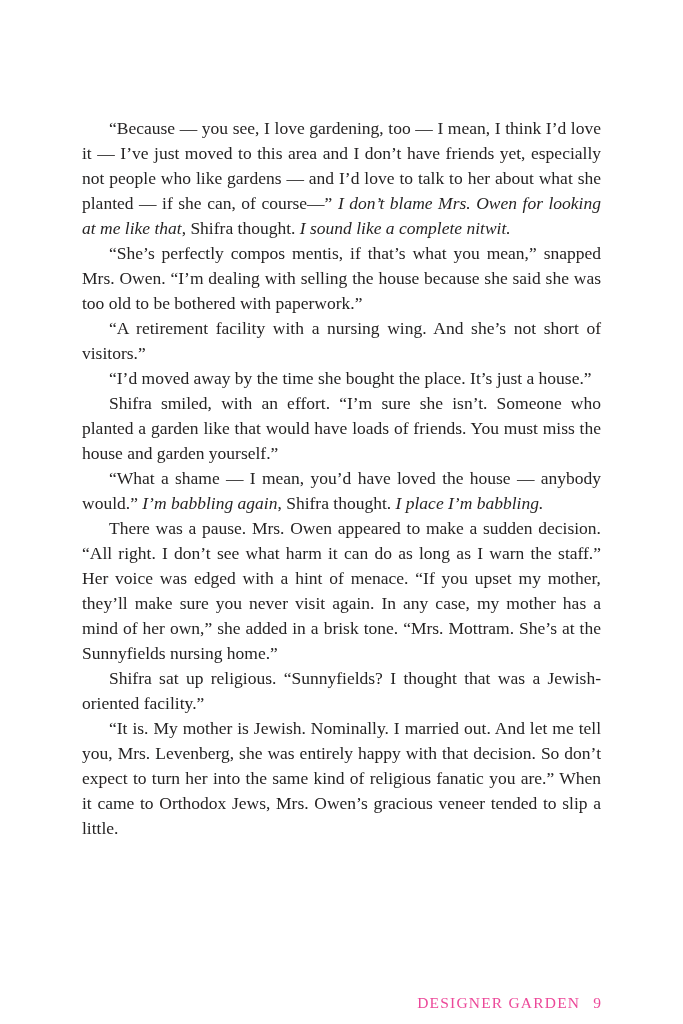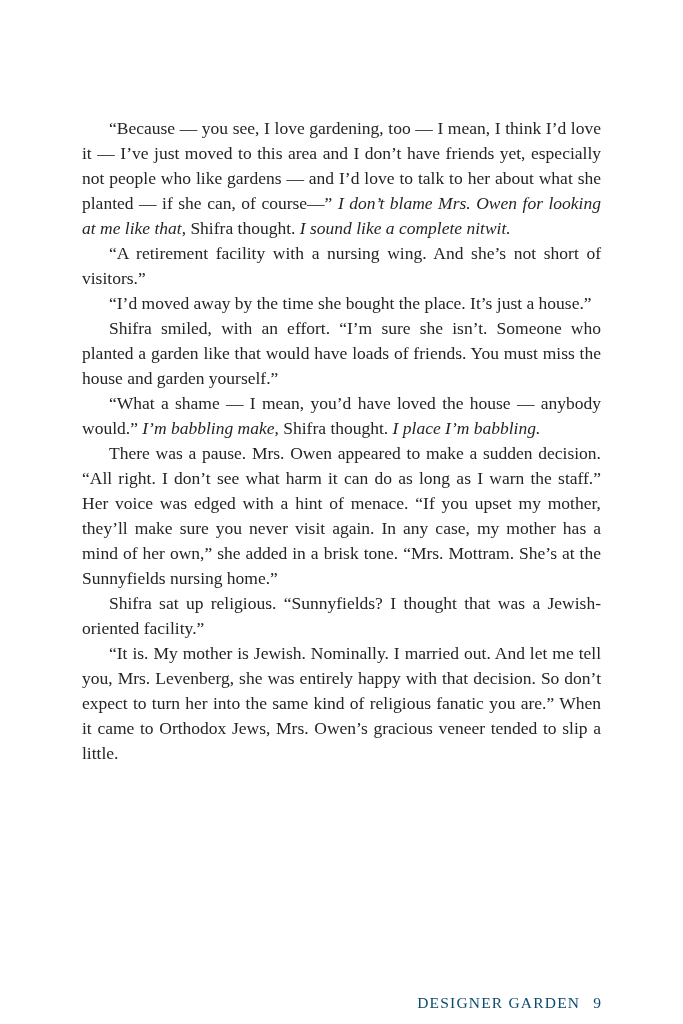--- a/index.html
+++ b/index.html
@@ -34,39 +34,40 @@
   }
   .text-block em {
     font-style: italic;
   }
   .footer {
     position: absolute;
     top: 962px;
     right: 82px;
     font-size: 15.5px;
     letter-spacing: 1.2px;
-    color: #0c4a6e;
+    color: #ec4899;
     text-align: center;
     white-space: nowrap;
   }
   .footer .pagenum {
     margin-left: 13px;
     letter-spacing: 0;
   }
 </style>
 </head>
 <body>
 
 <div class="book-page">
   <div class="text-block">
       <p><span>“Because — you see, I love gardening, too — I mean, I think I’d love it — I’ve just moved to this area and I don’t have friends yet, especially not people who like gardens — and I’d love to talk to her about what she planted — if she can, of course—” </span><em>I don’t blame Mrs. Owen for looking at me like that</em><span>, Shifra thought. </span><em>I sound like a complete nitwit.</em></p>
+      <p><span>“She’s perfectly compos mentis, if that’s what you mean,” snapped Mrs. Owen. “I’m dealing with selling the house because she said she was too old to be bothered with paperwork.”</span></p>
       <p><span>“A retirement facility with a nursing wing. And she’s not short of visitors.”</span></p>
       <p><span>“I’d moved away by the time she bought the place. It’s just a house.”</span></p>
       <p><span>Shifra smiled, with an effort. “I’m sure she isn’t. Someone who planted a garden like that would have loads of friends. You must miss the house and garden yourself.”</span></p>
-      <p><span>“What a shame — I mean, you’d have loved the house — anybody would.” </span><em>I’m babbling make</em><span>, Shifra thought. </span><em>I place I’m babbling.</em></p>
+      <p><span>“What a shame — I mean, you’d have loved the house — anybody would.” </span><em>I’m babbling again</em><span>, Shifra thought. </span><em>I place I’m babbling.</em></p>
       <p><span>There was a pause. Mrs. Owen appeared to make a sudden decision. “All right. I don’t see what harm it can do as long as I warn the staff.” Her voice was edged with a hint of menace. “If you upset my mother, they’ll make sure you never visit again. In any case, my mother has a mind of her own,” she added in a brisk tone. “Mrs. Mottram. She’s at the Sunnyfields nursing home.”</span></p>
       <p><span>Shifra sat up religious. “Sunnyfields? I thought that was a Jewish-oriented facility.”</span></p>
       <p><span>“It is. My mother is Jewish. Nominally. I married out. And let me tell you, Mrs. Levenberg, she was entirely happy with that decision. So don’t expect to turn her into the same kind of religious fanatic you are.” When it came to Orthodox Jews, Mrs. Owen’s gracious veneer tended to slip a little.</span></p>
     </div>
   <div class="footer">
     <span>DESIGNER GARDEN</span><span class="pagenum">9</span>
   </div>
 </div>
 
 </body></html>

